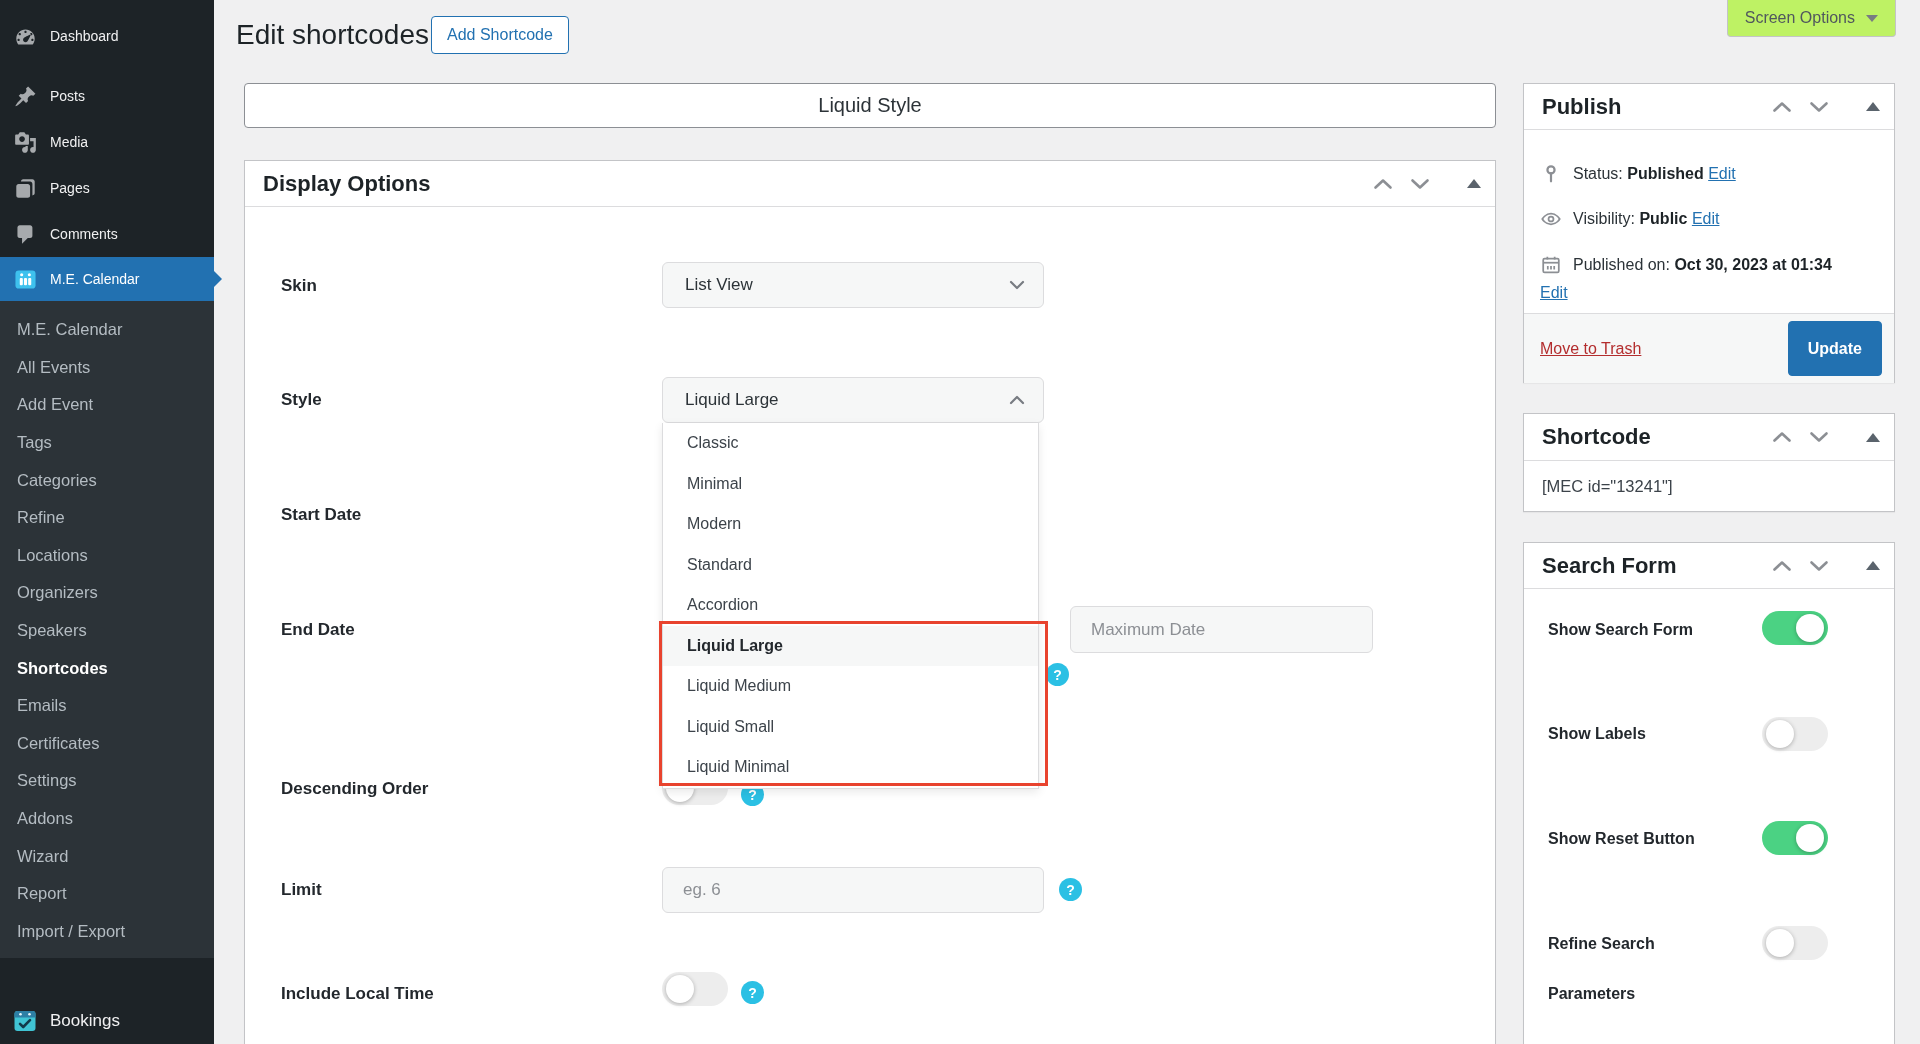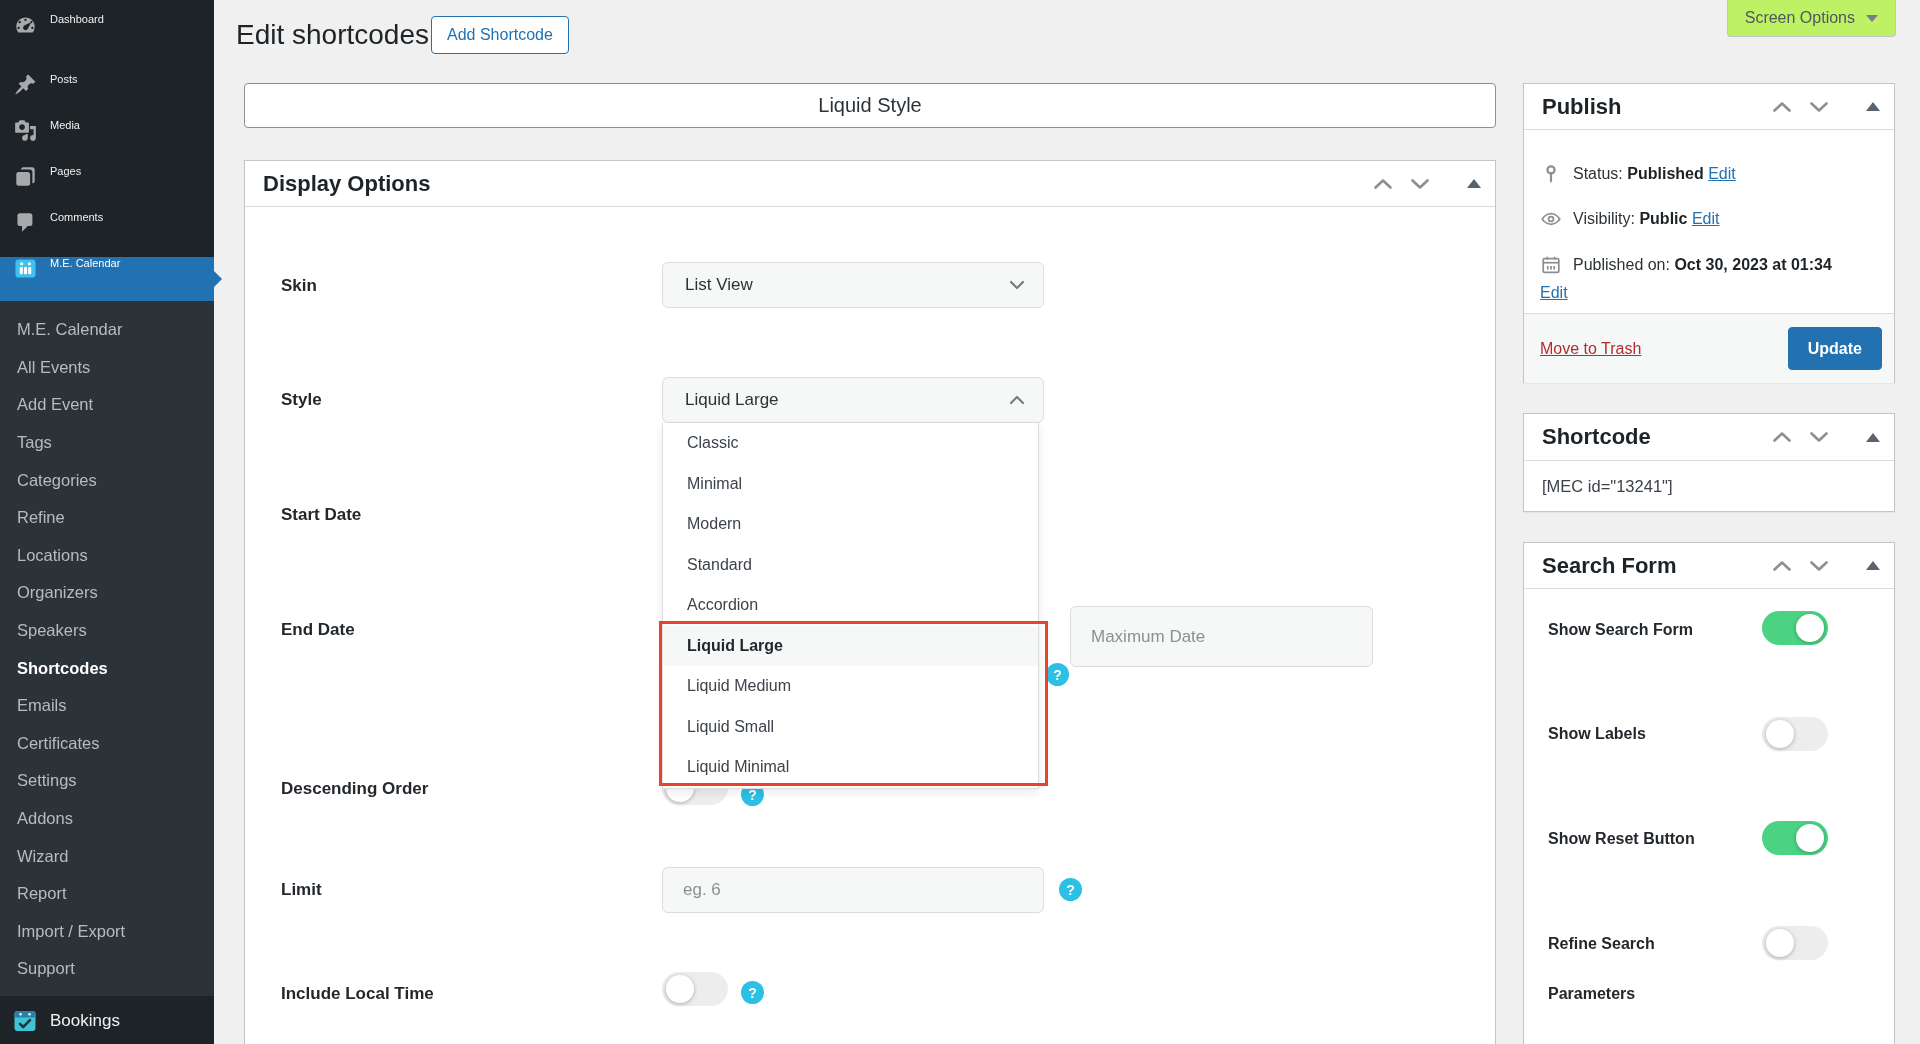--- a/index.html
+++ b/index.html
@@ -4,22 +4,22 @@
 <style>
   * { box-sizing:border-box; margin:0; padding:0; }
   html,body { width:1920px; height:1044px; overflow:hidden; }
   body {
     font-family:"Liberation Sans","DejaVu Sans",sans-serif;
     background:#f0f0f1; display:flex; color:#1d2327;
   }
   
   .sidebar { width:214px; height:1044px; flex-shrink:0; background:#1d2327;
     display:flex; flex-direction:column; position:relative; z-index:20; }
-  .menu-item { height:46px; display:flex; align-items:flex-start; gap:13px;
-    padding-left:14px; font-size:11px; color:#f0f0f1; cursor:pointer; }
+  .menu-item { height:46px; display:flex; align-items:center; gap:13px;
+    padding-left:14px; font-size:14px; color:#f0f0f1; cursor:pointer; }
   .menu-item svg { width:23px; height:23px; fill:#a7aaad; flex-shrink:0; }
   .mi-first { margin-top:13px; }
   .mi-sep { height:14px; }
   .mi-active { background:#2271b1; color:#fff; height:44px; position:relative; }
   .mi-active svg { fill:#e8f4fb; }
   .mi-active::after { content:""; position:absolute; right:-8px; top:50%;
     transform:translateY(-50%); border-top:9px solid transparent;
     border-bottom:9px solid transparent; border-left:9px solid #2271b1; }
   .submenu { background:#2c3338; padding:10px 0 8px 0; }
   .submenu-item { height:37.6px; display:flex; align-items:center;
@@ -92,21 +92,21 @@
     color:#2c3338; }
   .p-row svg { flex-shrink:0; }
   .bold { font-weight:700; color:#1d2327; }
   .link { color:#2271b1; text-decoration:underline; cursor:pointer; }
   .edit-wrap { position:absolute; left:16px; top:200px; font-size:16px; }
   .p-footer { position:absolute; left:0; right:0; top:229px; height:70px;
     background:#f6f7f7; border-top:1px solid #dcdcde; display:flex;
     align-items:center; justify-content:space-between; padding:0 12px 0 16px; }
   .trash-link { color:#b32d2e; text-decoration:underline; font-size:16px;
     cursor:pointer; }
-  .update-btn { height:43px; padding:0 19px; background:#2271b1; color:#fff;
+  .update-btn { height:55px; padding:0 19px; background:#2271b1; color:#fff;
     border:1px solid #2271b1; border-radius:4px; font-size:16px; font-weight:600;
     font-family:inherit; cursor:pointer; }
   .shortcode-panel { left:0; top:330px; width:372px; height:99px; }
   .shortcode-panel .panel-header { height:47px; }
   .sc-body { height:51px; display:flex; align-items:center; padding-left:18px;
     font-size:16.5px; color:#3c434a; }
   .search-panel { left:0; top:459px; width:372px; height:503px; }
   .s-label { position:absolute; left:24px; transform:translateY(-50%);
     font-size:16px; font-weight:600; color:#23282d; }
   .s-toggle { left:238px; }
@@ -168,21 +168,20 @@
     <div class="submenu-item">Organizers</div>
     <div class="submenu-item">Speakers</div>
     <div class="submenu-item active">Shortcodes</div>
     <div class="submenu-item">Emails</div>
     <div class="submenu-item">Certificates</div>
     <div class="submenu-item">Settings</div>
     <div class="submenu-item">Addons</div>
     <div class="submenu-item">Wizard</div>
     <div class="submenu-item">Report</div>
     <div class="submenu-item">Import / Export</div>
-    <div class="submenu-item">Support</div>
   </nav>
   <div class="bookings-item">
     <svg width="24" height="24" viewBox="0 0 24 24">
         <rect x="1.5" y="2" width="21" height="20" rx="3" fill="#40c4d4"></rect>
         <path d="M1.5 5a3 3 0 013-3h15a3 3 0 013 3v3.5h-21z" fill="#2d7fa5"></path>
         <circle cx="7.5" cy="5.2" r="1.3" fill="#e8f7fb"></circle>
         <circle cx="16.5" cy="5.2" r="1.3" fill="#e8f7fb"></circle>
         <path d="M7 14.8l3.2 3.2 6.8-6.8" stroke="#123a4a" stroke-width="2.6" fill="none" stroke-linecap="round" stroke-linejoin="round"></path>
       </svg>
     <span>Bookings</span>
@@ -241,21 +240,21 @@
       <div class="dd-item">Accordion</div>
       <div class="dd-item selected">Liquid Large</div>
       <div class="dd-item">Liquid Medium</div>
       <div class="dd-item">Liquid Small</div>
       <div class="dd-item">Liquid Minimal</div>
     </div>
     <div class="red-box"></div>
 
     <span class="f-label" style="top:354px">Start Date</span>
     <span class="f-label" style="top:469px">End Date</span>
-    <input class="txt-input" style="left: 825px; top: 445px; width: 303px; height: 61px;" placeholder="Maximum Date">
+    <input class="txt-input" style="left: 825px; top: 445px; width: 303px; height: 47px;" placeholder="Maximum Date">
     <span class="help" style="left:801px; top:502px; z-index:4;">?</span>
 
     <span class="f-label" style="top:628px">Descending Order</span>
     <span class="toggle" style="left:417px; top:610px; z-index:1;">
         <span class="knob"></span>
       </span>
     <span class="help" style="left:496px; top:622px; z-index:4;">?</span>
 
     <span class="f-label" style="top:729px">Limit</span>
     <input class="txt-input" style="left: 417px; top: 706px; width: 382px; height: 46px;" placeholder="eg. 6">

